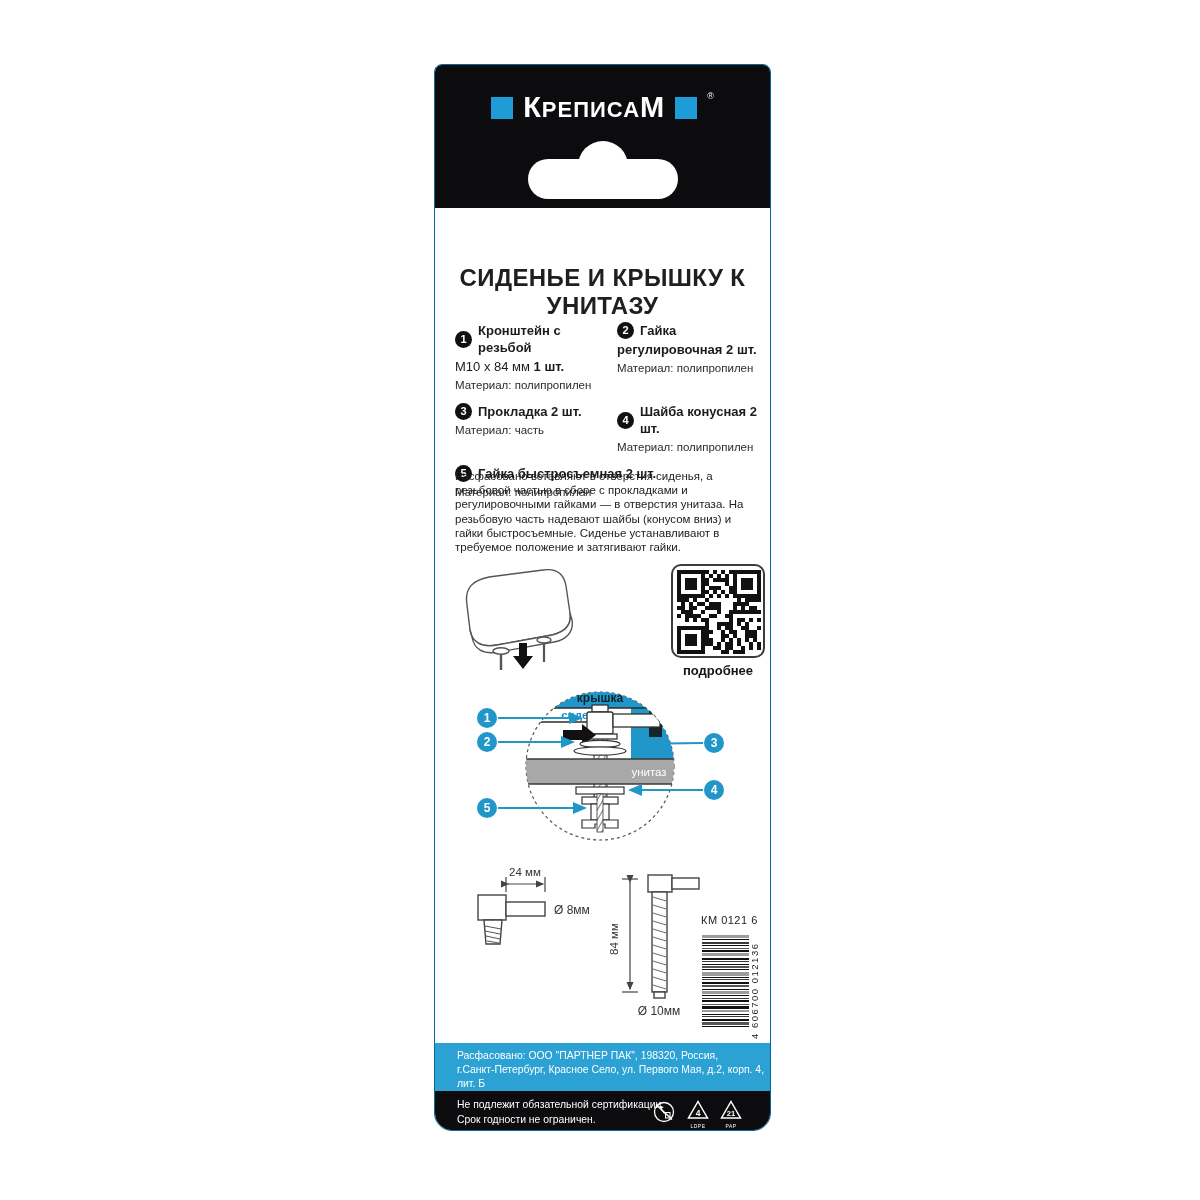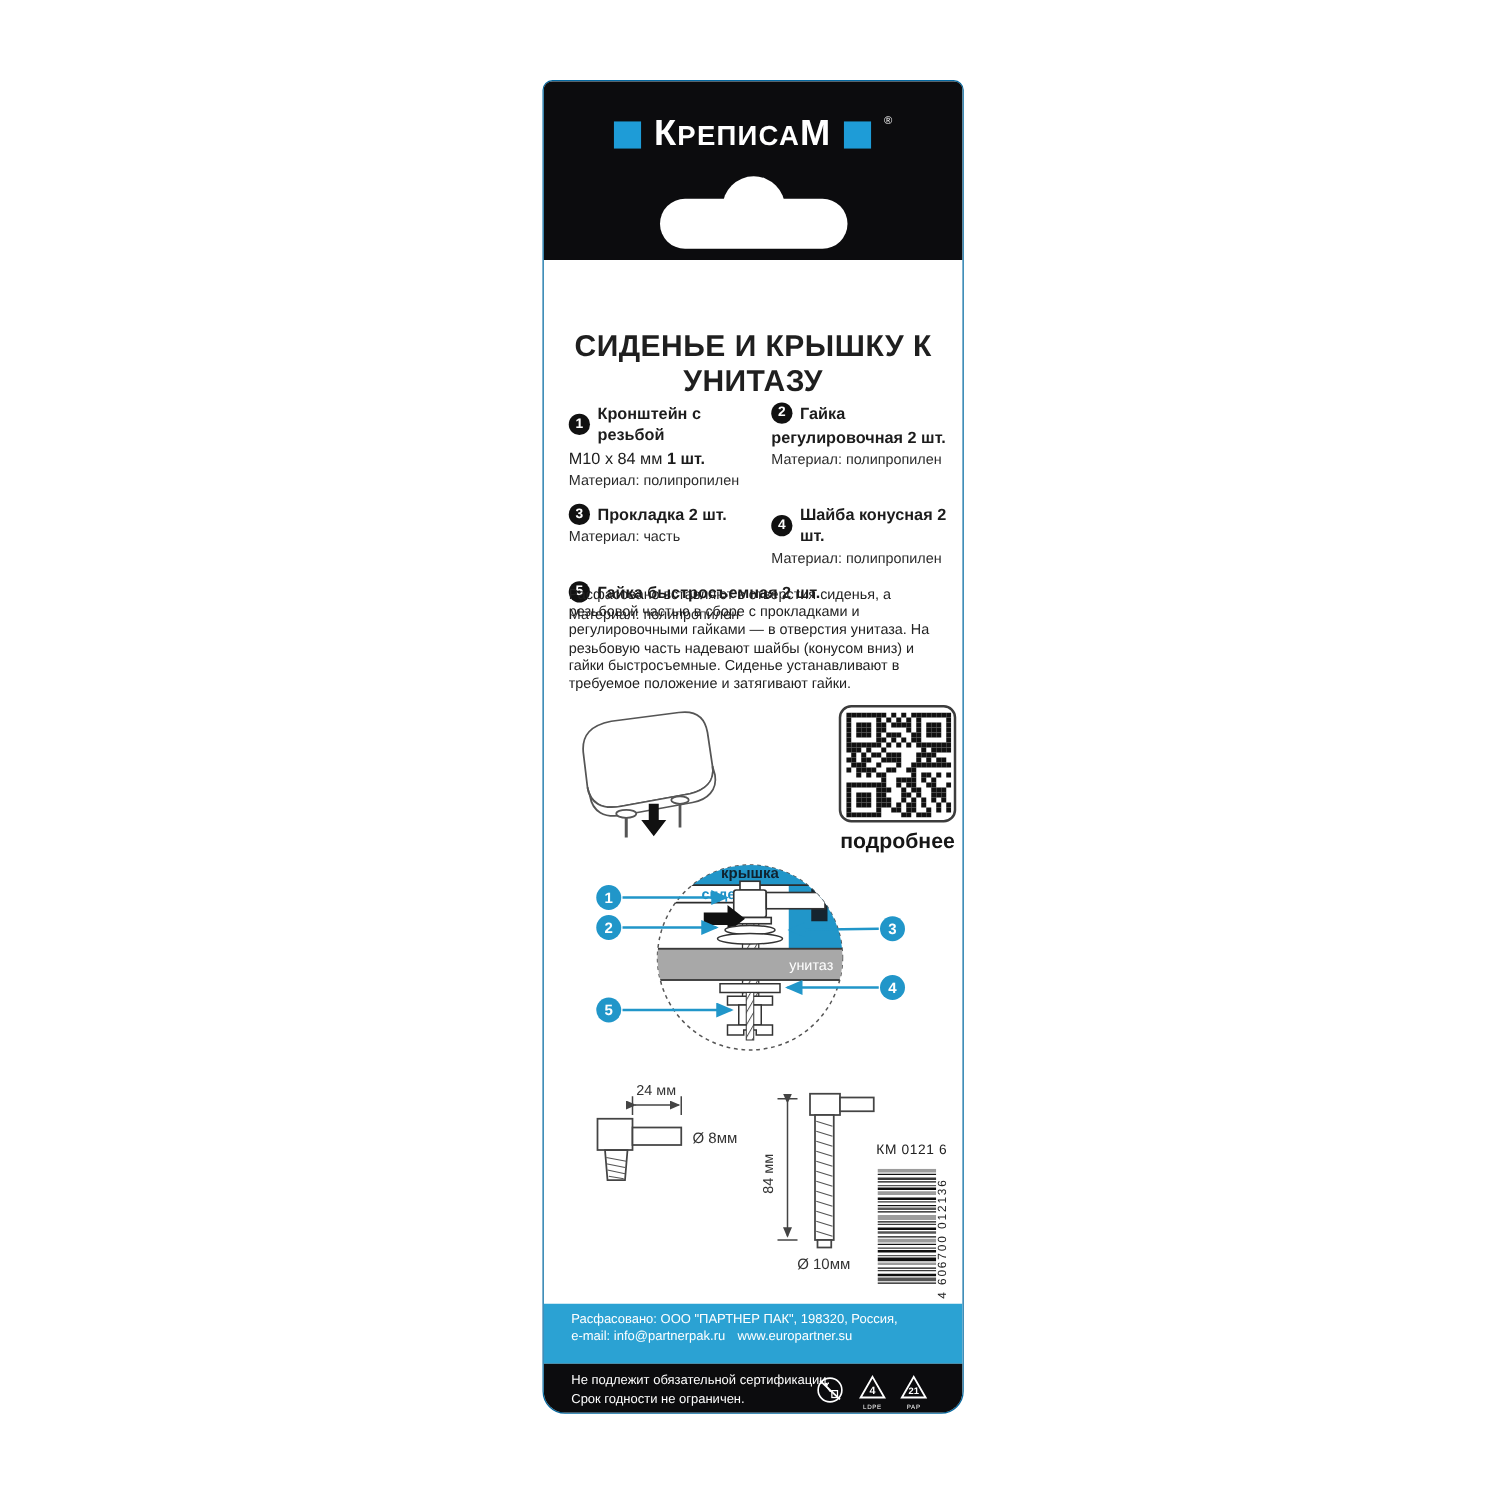--- a/index.html
+++ b/index.html
@@ -40,21 +40,21 @@
   
   .desc { position:absolute; left:20px; top:404px; width:302px;
     font-size:11.5px; line-height:14.2px; color:#222; }
 
   
   .seat-svg { position:absolute; left:8px; top:498px; }
   .qr-box { position:absolute; left:236px; top:499px; width:94px; height:94px;
     border:2px solid #3c3c3c; border-radius:10px; padding:4px; background:#fff; }
   .qr-box svg { display:block; }
   .qr-label { position:absolute; left:236px; top:598px; width:94px; text-align:center;
-    font-size:17px; font-weight:bold; color:#161616; }
+    font-size:13px; font-weight:bold; color:#161616; }
 
   .diagram-svg { position:absolute; left:0; top:615px; }
   .dims-svg { position:absolute; left:15px; top:800px; }
 
   
   .bc-label { position:absolute; left:266px; top:849px; font-size:11px; letter-spacing:.5px; color:#222; }
   .bc-bars { position:absolute; left:267px; top:870px; width:47px; height:102px; overflow:hidden; }
   .bc-bars .bar { width:100%; }
   .bc-digits { position:absolute; left:314px; top:868px; height:106px;
     writing-mode:vertical-rl; transform:rotate(180deg);
@@ -545,20 +545,21 @@
       <div class="bar" style="height:1px;margin-bottom:1.4px;background:#111"></div>
       <div class="bar" style="height:1px;margin-bottom:1.4px;background:#3a3a3a"></div>
       <div class="bar" style="height:2px;margin-bottom:1.4px;background:#111"></div>
       <div class="bar" style="height:3px;margin-bottom:1.4px;background:#555"></div>
       <div class="bar" style="height:1px;margin-bottom:1.4px;background:#111"></div>
     </div>
   <div class="bc-digits">4 606700 012136</div>
 
   <div class="footer-blue">
     <div>Расфасовано: ООО "ПАРТНЕР ПАК", 198320, Россия,</div>
+    <div>г.Санкт-Петербург, Красное Село, ул. Первого Мая, д.2, корп. 4, лит. Б</div>
     <div class="row3"><span class="mailto">e-mail: info@partnerpak.ru</span><span>www.europartner.su</span></div>
   </div>
 
   <div class="footer-black">
     <div>Не подлежит обязательной сертификации.</div>
     <div>Срок годности не ограничен.</div>
     <div class="eco-icons">
       <svg width="24" height="24" viewBox="0 0 24 24">
         <circle cx="12" cy="12" r="9.5" fill="none" stroke="#fff" stroke-width="1.3"></circle>
         <circle cx="9" cy="7.5" r="1.4" fill="#fff"></circle>

